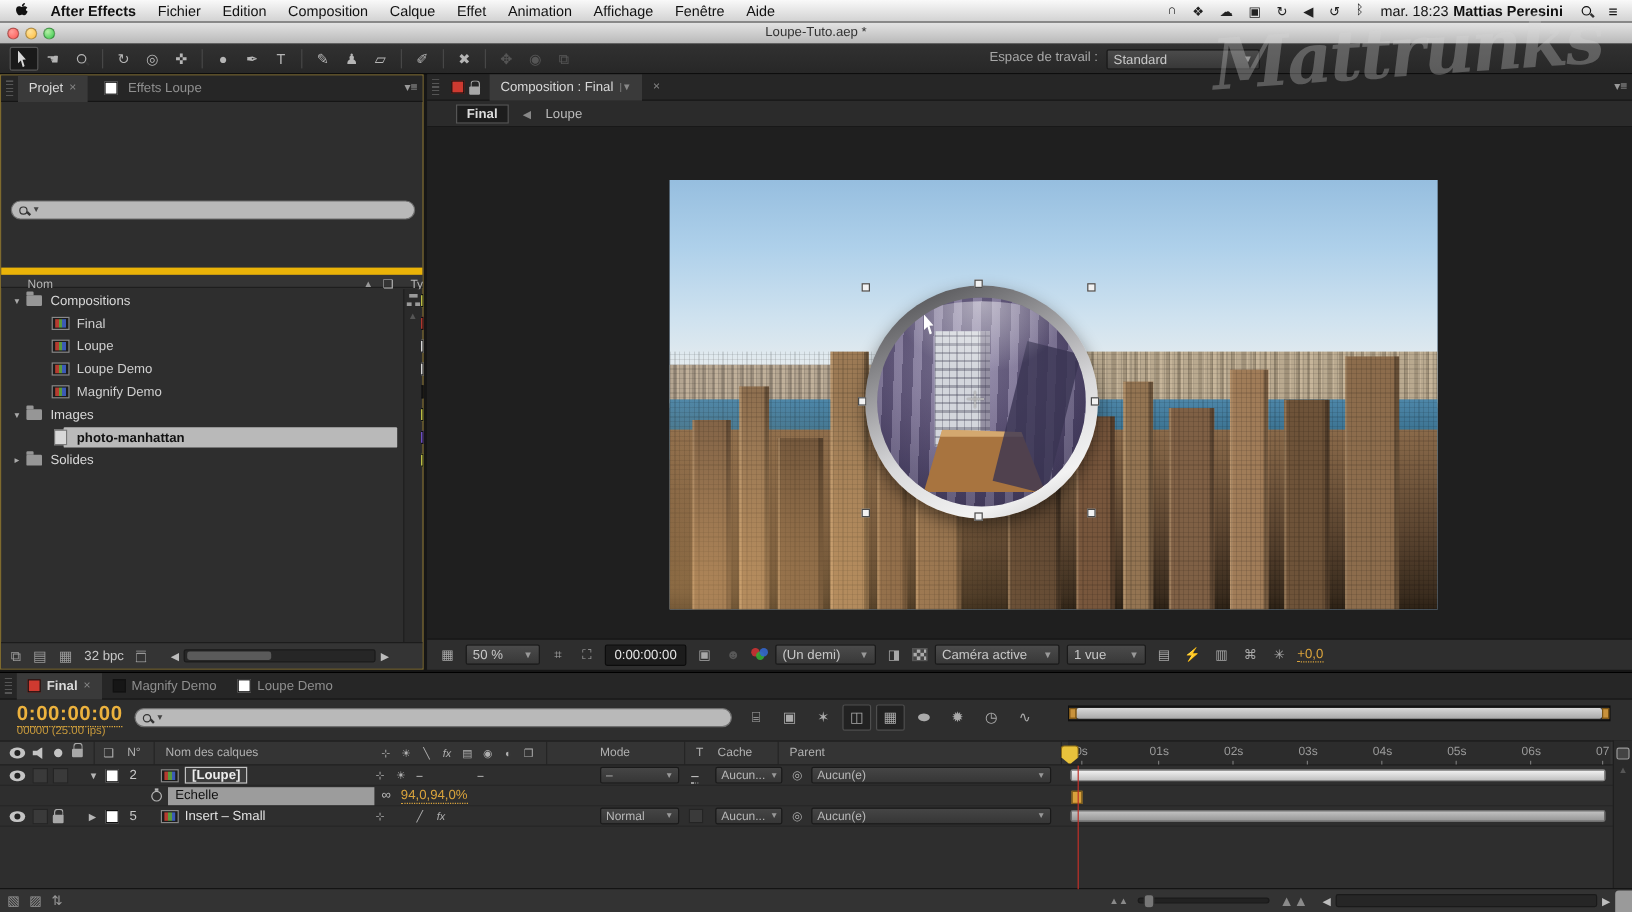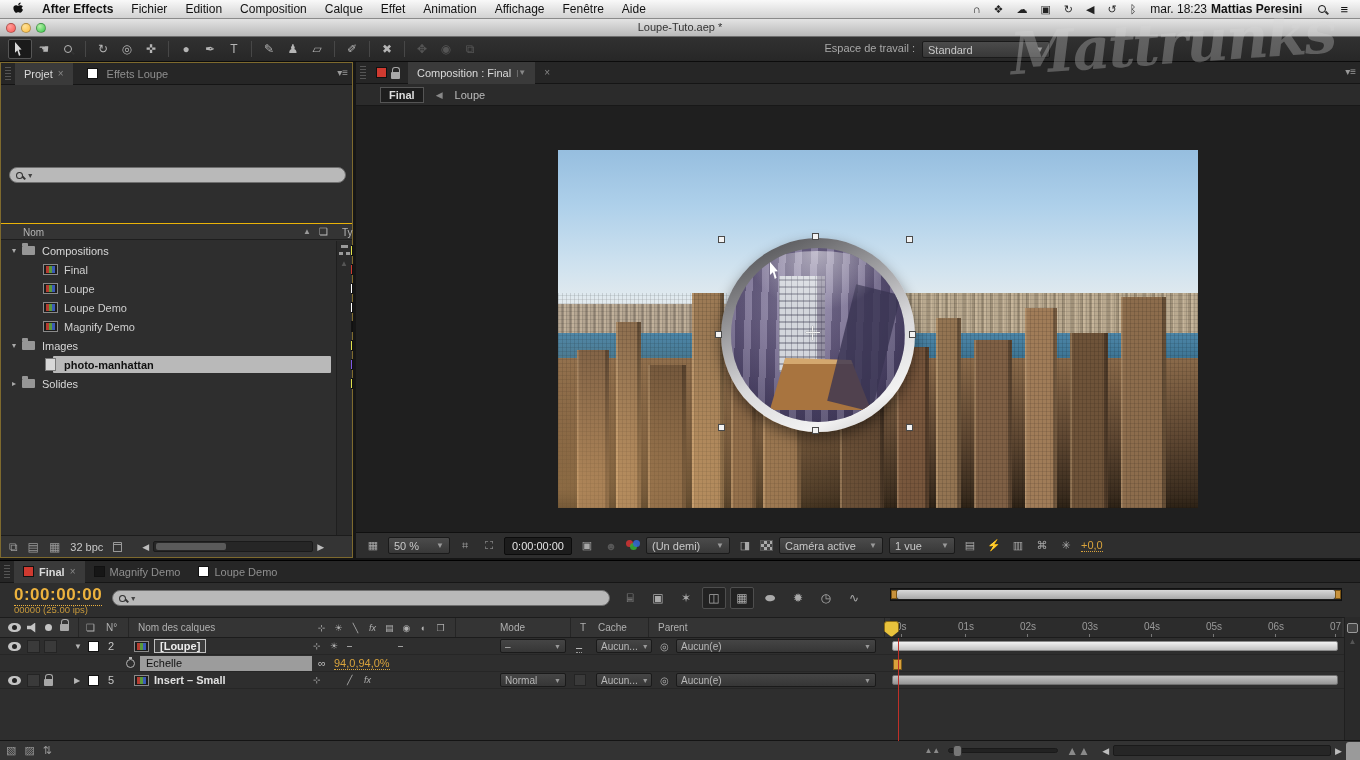--- a/index.html
+++ b/index.html
@@ -88,21 +88,21 @@
   .proj-line2 { position:absolute; left:78px; top:19px; color:#cscsc8; color:#c8c8c8; }
   .proj-line3 { position:absolute; left:78px; top:44px; color:#c8c8c8; }
   .searchbox { background:#b9b9b9; border:1px solid #6f6f6f; border-radius:8px; height:16px;
     display:flex; align-items:center; gap:4px; padding:0 6px; }
   .searchbox .i-lens { width:7px; height:7px; border-color:#333; }
   .searchbox .i-lens::after { background:#333; }
   .searchbox .sarr { font-size:7px; color:#444; }
   .searchbox input { border:0; background:transparent; outline:none; width:100%; font:11px "Liberation Sans",sans-serif; color:#222; }
   .proj-search { position:absolute; left:8px; top:104px; width:337px; }
   .proj-cols { position:absolute; left:0; top:160px; width:351px; height:17px; background:#343434;
-    border-top:1px solid #eab308; border-bottom:1px solid #1e1e1e; color:#b5b5b5; }
+    border-top:6px solid #eab308; border-bottom:1px solid #1e1e1e; color:#b5b5b5; }
   .proj-cols .nm { position:absolute; left:22px; top:3px; font-size:10px; }
   .proj-cols .sort { position:absolute; left:302px; top:3px; font-size:8px; color:#999; }
   .proj-cols .tag { position:absolute; left:318px; top:2px; font-size:10px; color:#bbb; }
   .proj-cols .ty { position:absolute; left:341px; top:3px; font-size:10px; }
   .tree { position:absolute; left:0; top:178px; width:336px; height:296px; }
   .trow { position:relative; height:19px; display:flex; align-items:center; }
   .trow .caret { width:10px; margin-left:8px; font-size:8px; color:#aaa; text-align:center; }
   .trow .lbl { margin-left:5px; color:#cfcfcf; white-space:nowrap; }
   .trow.folder .lbl { color:#d8d8d8; }
   .trow .rowsel { position:absolute; left:52px; right:6px; top:1px; bottom:1px; background:#b9b9b9; border-radius:1px; }
@@ -761,21 +761,21 @@
         <span class="cell" style="left:74px;">
             <span class="caret2">▶</span>
           </span>
         <span class="cell" style="left:88px;">
             <span class="swatch" style="background:#fff;"></span>
           </span>
         <span class="cell" style="left:108px;color:#c8c8c8;">5</span>
         <span class="cell" style="left:134px;">
             <span class="ic-comp"></span>
           </span>
-        <span class="cell" style="left:154px;color:#e0e0e0;font-weight:bold;">Insert – Small</span>
+        <span class="cell" style="left:154px;color:#e0e0e0;font-weight:normal;">Insert – Small</span>
         <span class="cell sw-ic" style="left:313px;">⊹</span>
         <span class="cell sw-ic" style="left:347px;">╱</span>
         <span class="cell sw-ic" style="left:364px;font-style:italic;">fx</span>
         <span class="cell" style="left:500px;">
             <span class="ddm" style="width:66px;">
               <span>Normal</span>
               <span class="arr">▼</span>
             </span>
           </span>
         <span class="cell" style="left:574px;">

